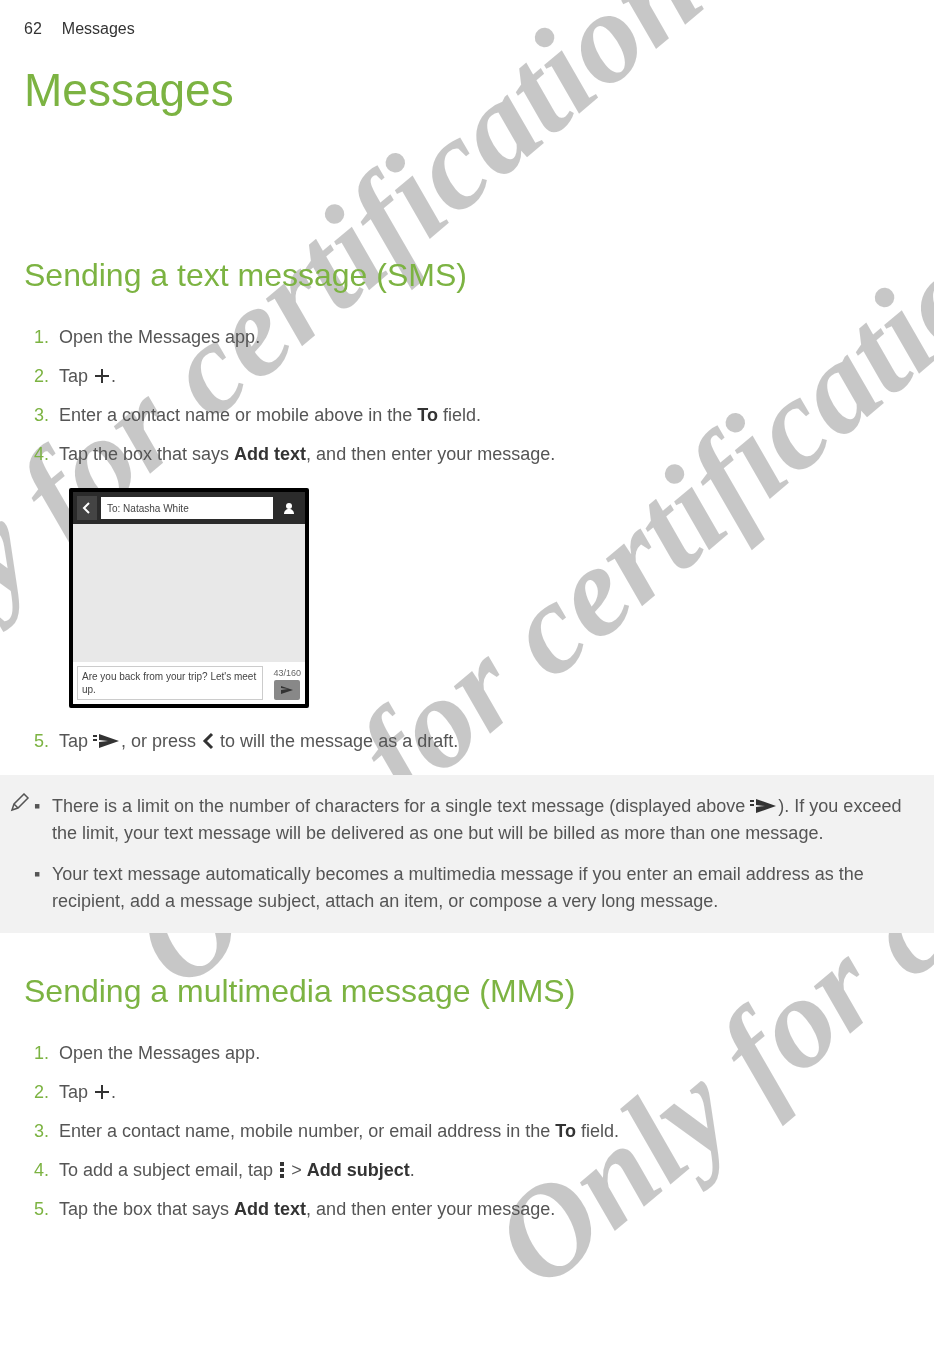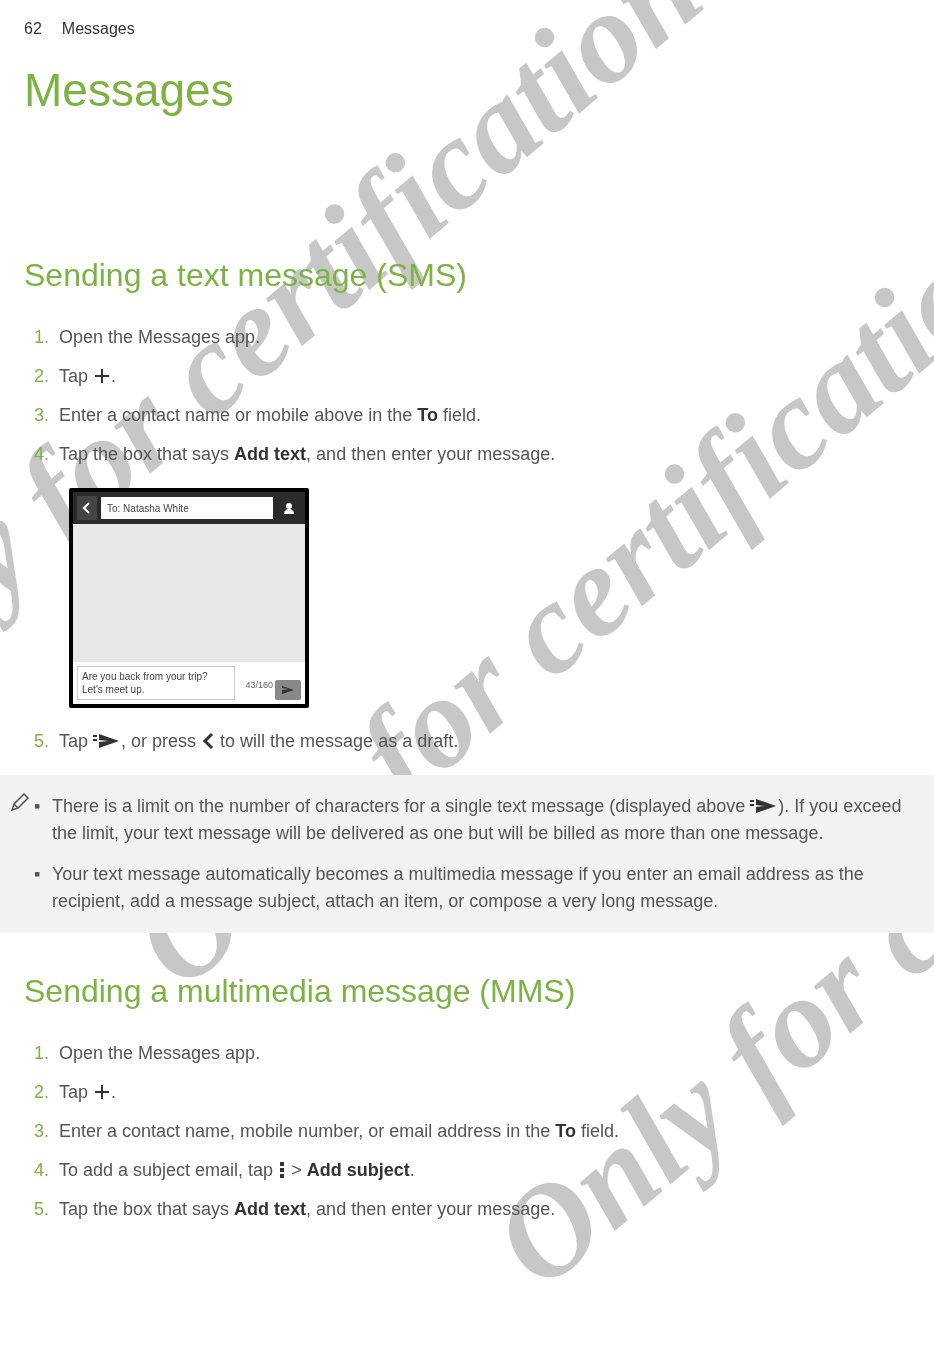--- a/index.html
+++ b/index.html
@@ -90,21 +90,21 @@
     .ss-input {
       flex: 1;
       background: #fff;
       border: 1px solid #ccc;
       padding: 3px 4px;
       font-size: 10px;
       color: #444;
       line-height: 1.3;
       min-height: 32px;
     }
-    .ss-right-col { display: flex; flex-direction: row; align-items: flex-start; gap: 2px; }
+    .ss-right-col { display: flex; flex-direction: column; align-items: center; gap: 2px; }
     .ss-char-count { font-size: 9px; color: #666; }
     .ss-send-btn {
       width: 26px; height: 20px;
       background: #888;
       border-radius: 2px;
       display: flex; align-items: center; justify-content: center;
     }
     .bold { font-weight: 600; color: #333; }
     .watermark {
       position: absolute;

